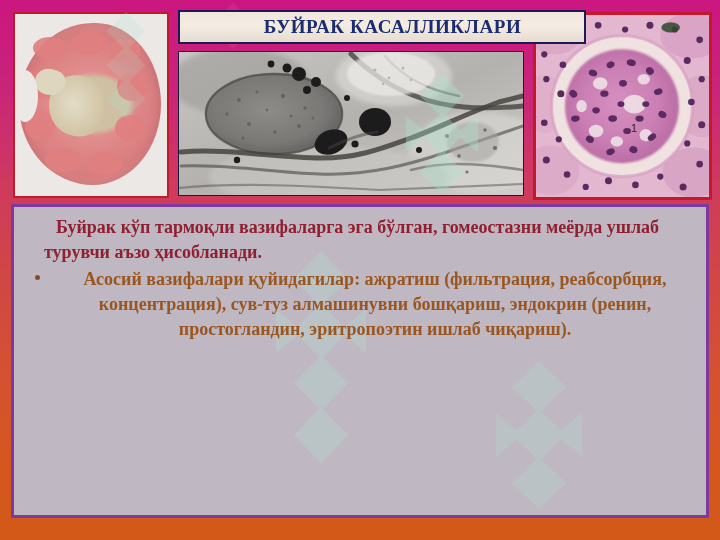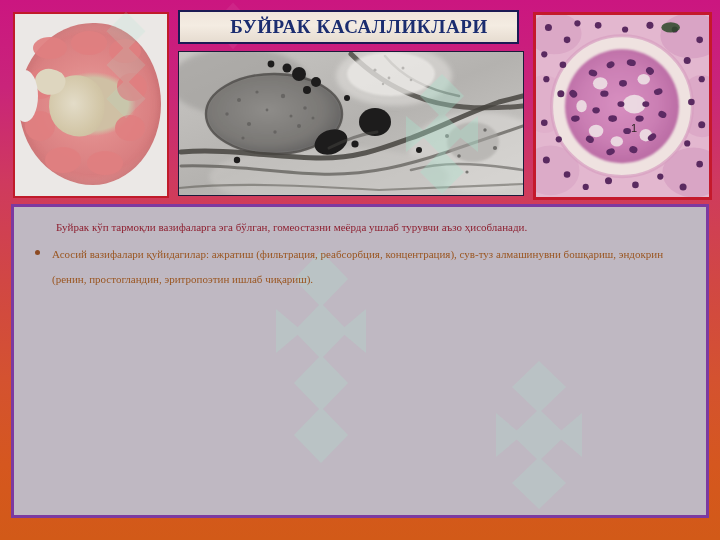--- a/index.html
+++ b/index.html
@@ -67,21 +67,21 @@
   }
   #histo-canvas{position:absolute;inset:0;}
   #histo-label{
     position:absolute;left:95px;top:107px;
     font-family:"Liberation Sans","DejaVu Sans",sans-serif;
     font-size:11px;color:#2a2020;font-weight:400;
   }
 
   
   #title-box{
-    position:absolute;left:178px;top:10px;width:341px;height:34px;
+    position:absolute;left:178px;top:10px;width:408px;height:34px;
     background:linear-gradient(to bottom,#efe6dc 0%,#f4ece2 45%,#e6dcd0 100%);
     border:2px solid #1b1a54;
     box-sizing:border-box;
     display:flex;align-items:center;justify-content:center;
     z-index:6;
     padding-left:21px;
   }
   #title-text{
     font-family:"Liberation Serif","DejaVu Serif",serif;
     font-weight:bold;font-size:19px;letter-spacing:.6px;
@@ -93,30 +93,30 @@
     position:absolute;left:11px;top:204px;width:698px;height:314px;
     box-sizing:border-box;
     border:3px solid #7c3aa0;
     background:#bfb8c2;
     z-index:4;
   }
   #body-inner{position:relative;width:100%;height:100%;padding:8px 8px 0 8px;box-sizing:border-box;}
 
   .para{
     position:relative;
-    font-weight:normal;
-    font-size:11px;
+    font-weight:bold;
+    font-size:18px;
     line-height:25px;
     color:#8e2031;
     margin:0 0 2px 0;
     padding-left:30px;
     text-align:left;
   }
   .para.intro{padding-left:22px;text-indent:12px;}
-  .para.brown{color:#9a5621;}
+  .para.brown{color:#9a5621;text-align:center;}
   .bullet{
     position:absolute;left:13px;top:8px;
     width:5px;height:5px;border-radius:50%;
     background:#8d4a22;
   }
   .para.brown .bullet{background:#8d4a22;}
   .para.red .bullet{background:#8b2a2a;}
 </style>
 </head>
 <body>

